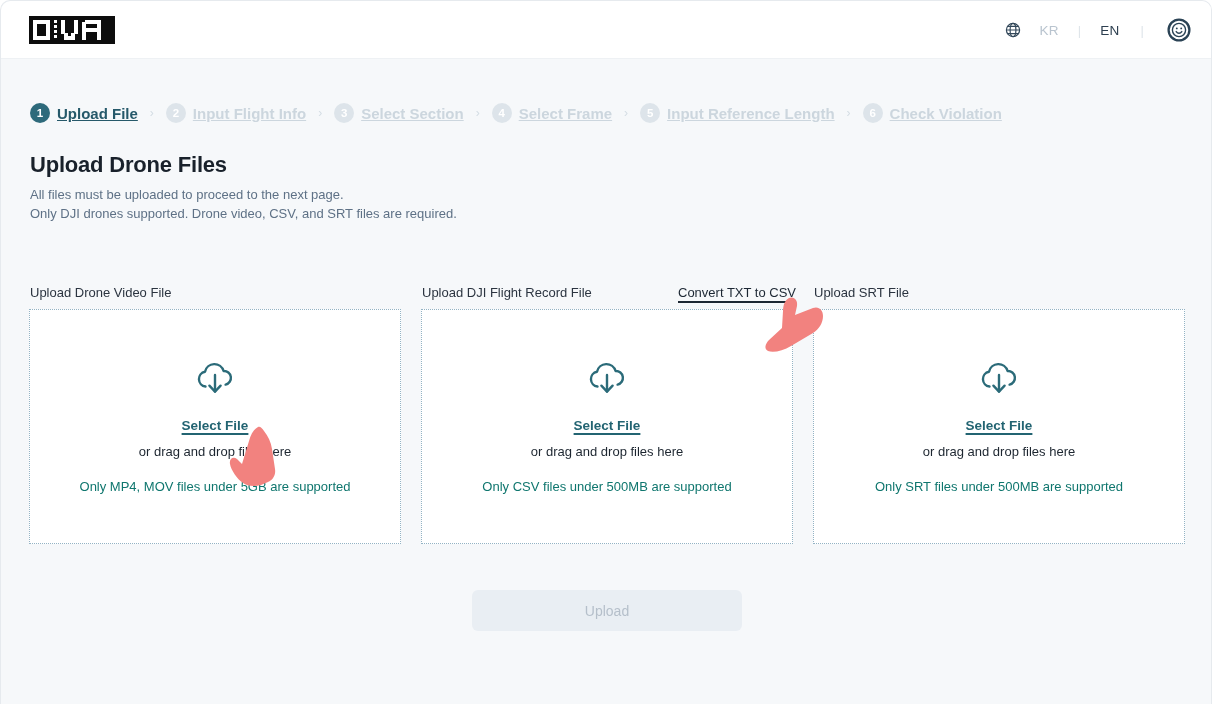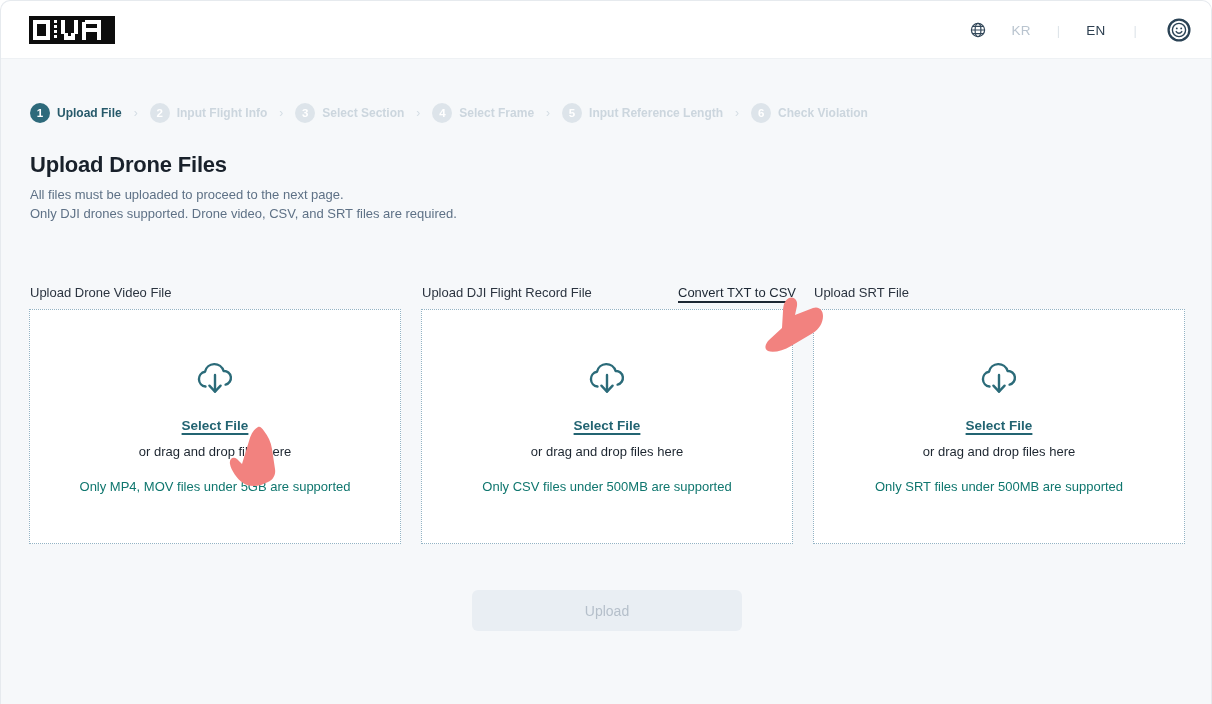--- a/index.html
+++ b/index.html
@@ -33,21 +33,21 @@
     background: #0d0d0d;
     display: flex; align-items: center; justify-content: center;
     overflow: hidden;
   }
   .logo svg { display: block; }
 
   .header-right {
     position: absolute; right: 22px; top: 0;
     height: 58px;
     display: flex; align-items: center;
-    gap: 15px;
+    gap: 8px;
   }
   .globe-icon {
     width: 16px; height: 16px;
     margin-right: 9px;
     color: #33485a;
     display: flex; align-items: center;
   }
   .lang {
     font-size: 13.5px;
     letter-spacing: .3px;
@@ -79,22 +79,23 @@
     width: 20px; height: 20px; border-radius: 50%;
     font-size: 11.5px; font-weight: bold;
     display: flex; align-items: center; justify-content: center;
     color: #ffffff;
     margin-right: 7px;
     flex: none;
   }
   .step.active .step-badge { background: #2e6a7b; }
   .step.idle   .step-badge { background: #dde4ea; color: #ffffff; }
   .step-label {
-    font-size: 12px; font-weight: bold;
+    font-size: 15px; font-weight: bold;
     white-space: nowrap;
+    text-decoration: underline;
   }
   .step.active .step-label { color: #26596a; }
   .step.idle   .step-label { color: #ccd6de; }
   .step-sep {
     color: #d4dde4;
     font-size: 12px;
     margin: 0 12px;
     user-select: none;
   }
 

